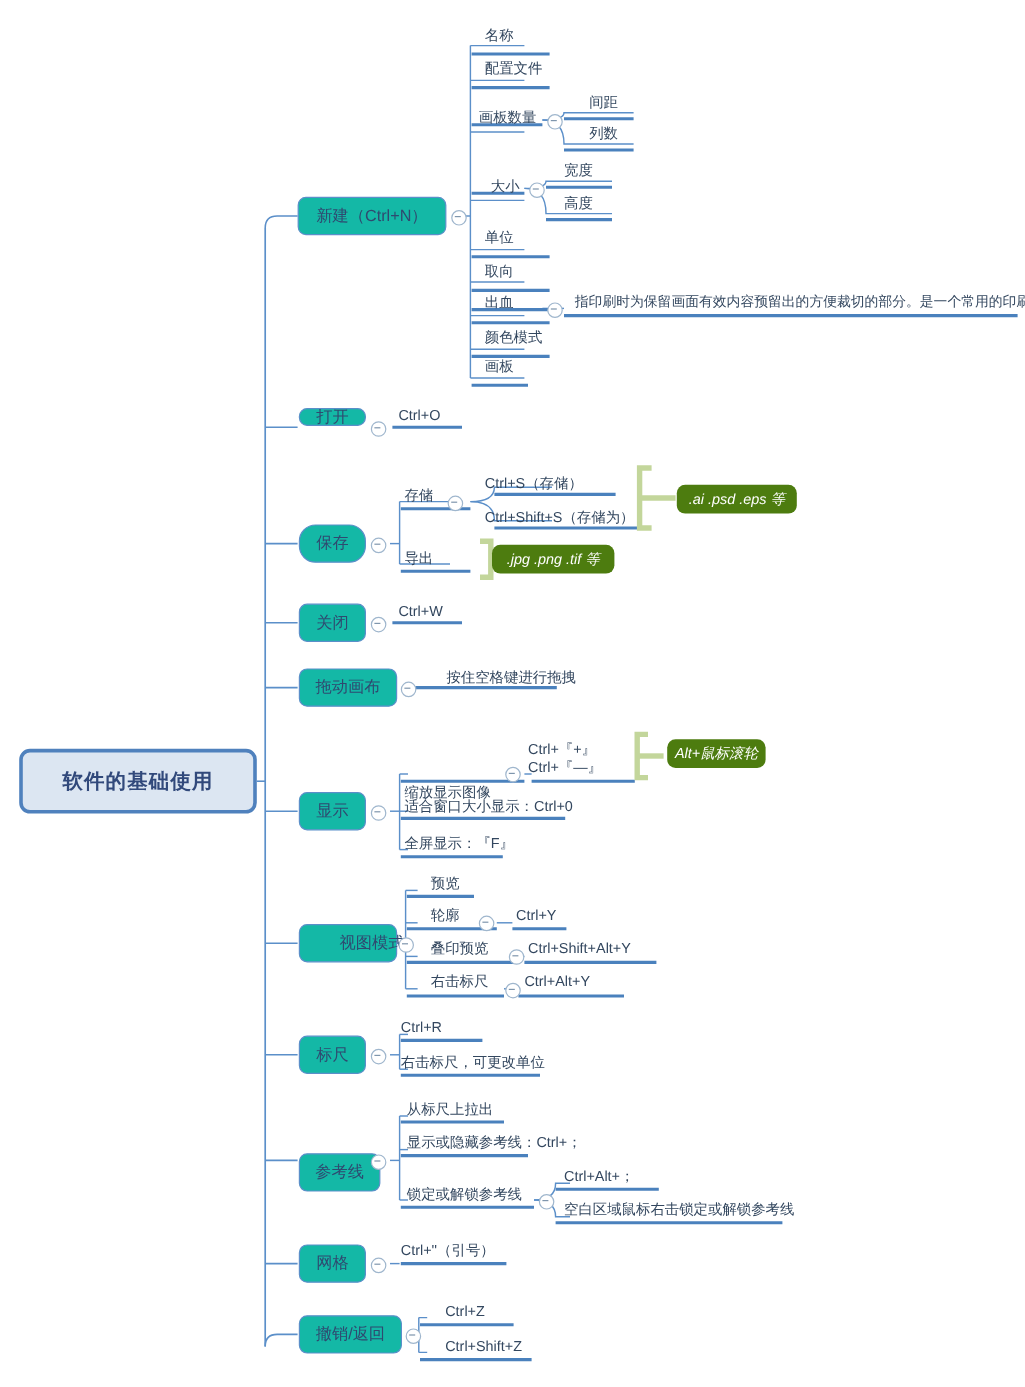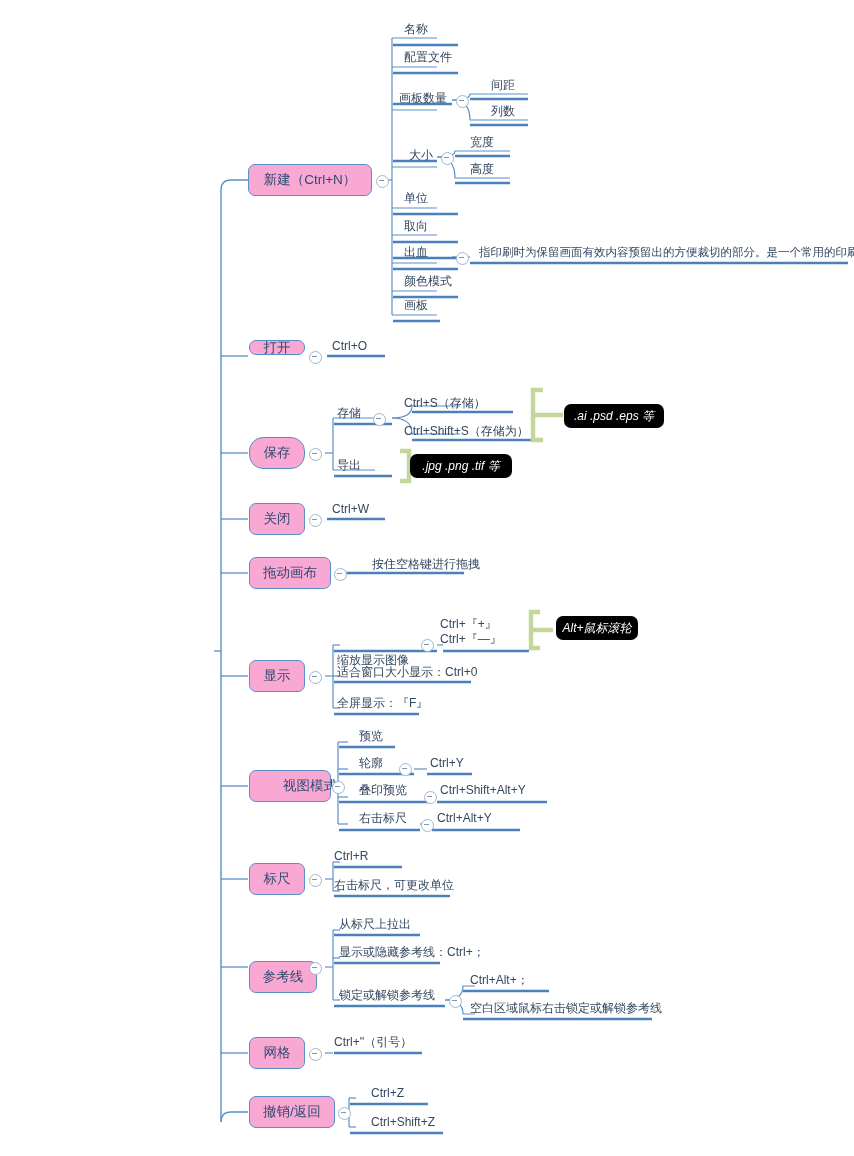--- a/index.html
+++ b/index.html
@@ -24,21 +24,21 @@
     font-weight:bold;
     font-size:17px;
     display:flex;align-items:center;justify-content:center;
     letter-spacing:1px;
   }
 
   
   .topic{
     position:absolute;
     box-sizing:border-box;
-    background:#f9a8d4;
+    background:#14b8a6;
     border:1.4px solid #5b8fc9;
     border-radius:7px;
     color:#2f4a70;
     font-size:13.5px;
     display:flex;align-items:center;justify-content:center;
     white-space:nowrap;
   }
 
   
   .leaf{
@@ -48,21 +48,21 @@
     white-space:nowrap;
     line-height:14px;
   }
   .leaf.small{font-size:11.5px;}
   .leaf.two{line-height:15px;}
 
   
   .green{
     position:absolute;
     box-sizing:border-box;
-    background:#000000;
+    background:#4d7c0f;
     border-radius:7px;
     color:#ffffff;
     font-style:italic;
     font-size:12px;
     display:flex;align-items:center;justify-content:center;
     white-space:nowrap;
     padding:0 10px;
   }
 
   
@@ -254,20 +254,23 @@
       <path d="M533 415 L563 415"></path>
 
       <path d="M400 451 L409 451 L409 481 L400 481"></path>
       <path d="M409 466 L412 466"></path>
 
       <path d="M540 612 L531 612 L531 648 L540 648"></path>
       <path d="M531 630 L553 630"></path>
     </g>
   </svg>
 
+  <div class="root" style="left:16px;top:624px;width:198px;height:54px;">
+    <span>软件的基础使用</span>
+  </div>
 
   <div class="topic" style="left:248px;top:164px;width:124px;height:32px;">
     <span>新建（Ctrl+N）</span>
   </div>
   <div class="collapse" style="left:376px;top:175px;"></div>
 
   <div class="topic" style="left:249px;top:340px;width:56px;height:15px;">
     <span>打开</span>
   </div>
   <div class="collapse" style="left:309px;top:351px;"></div>

